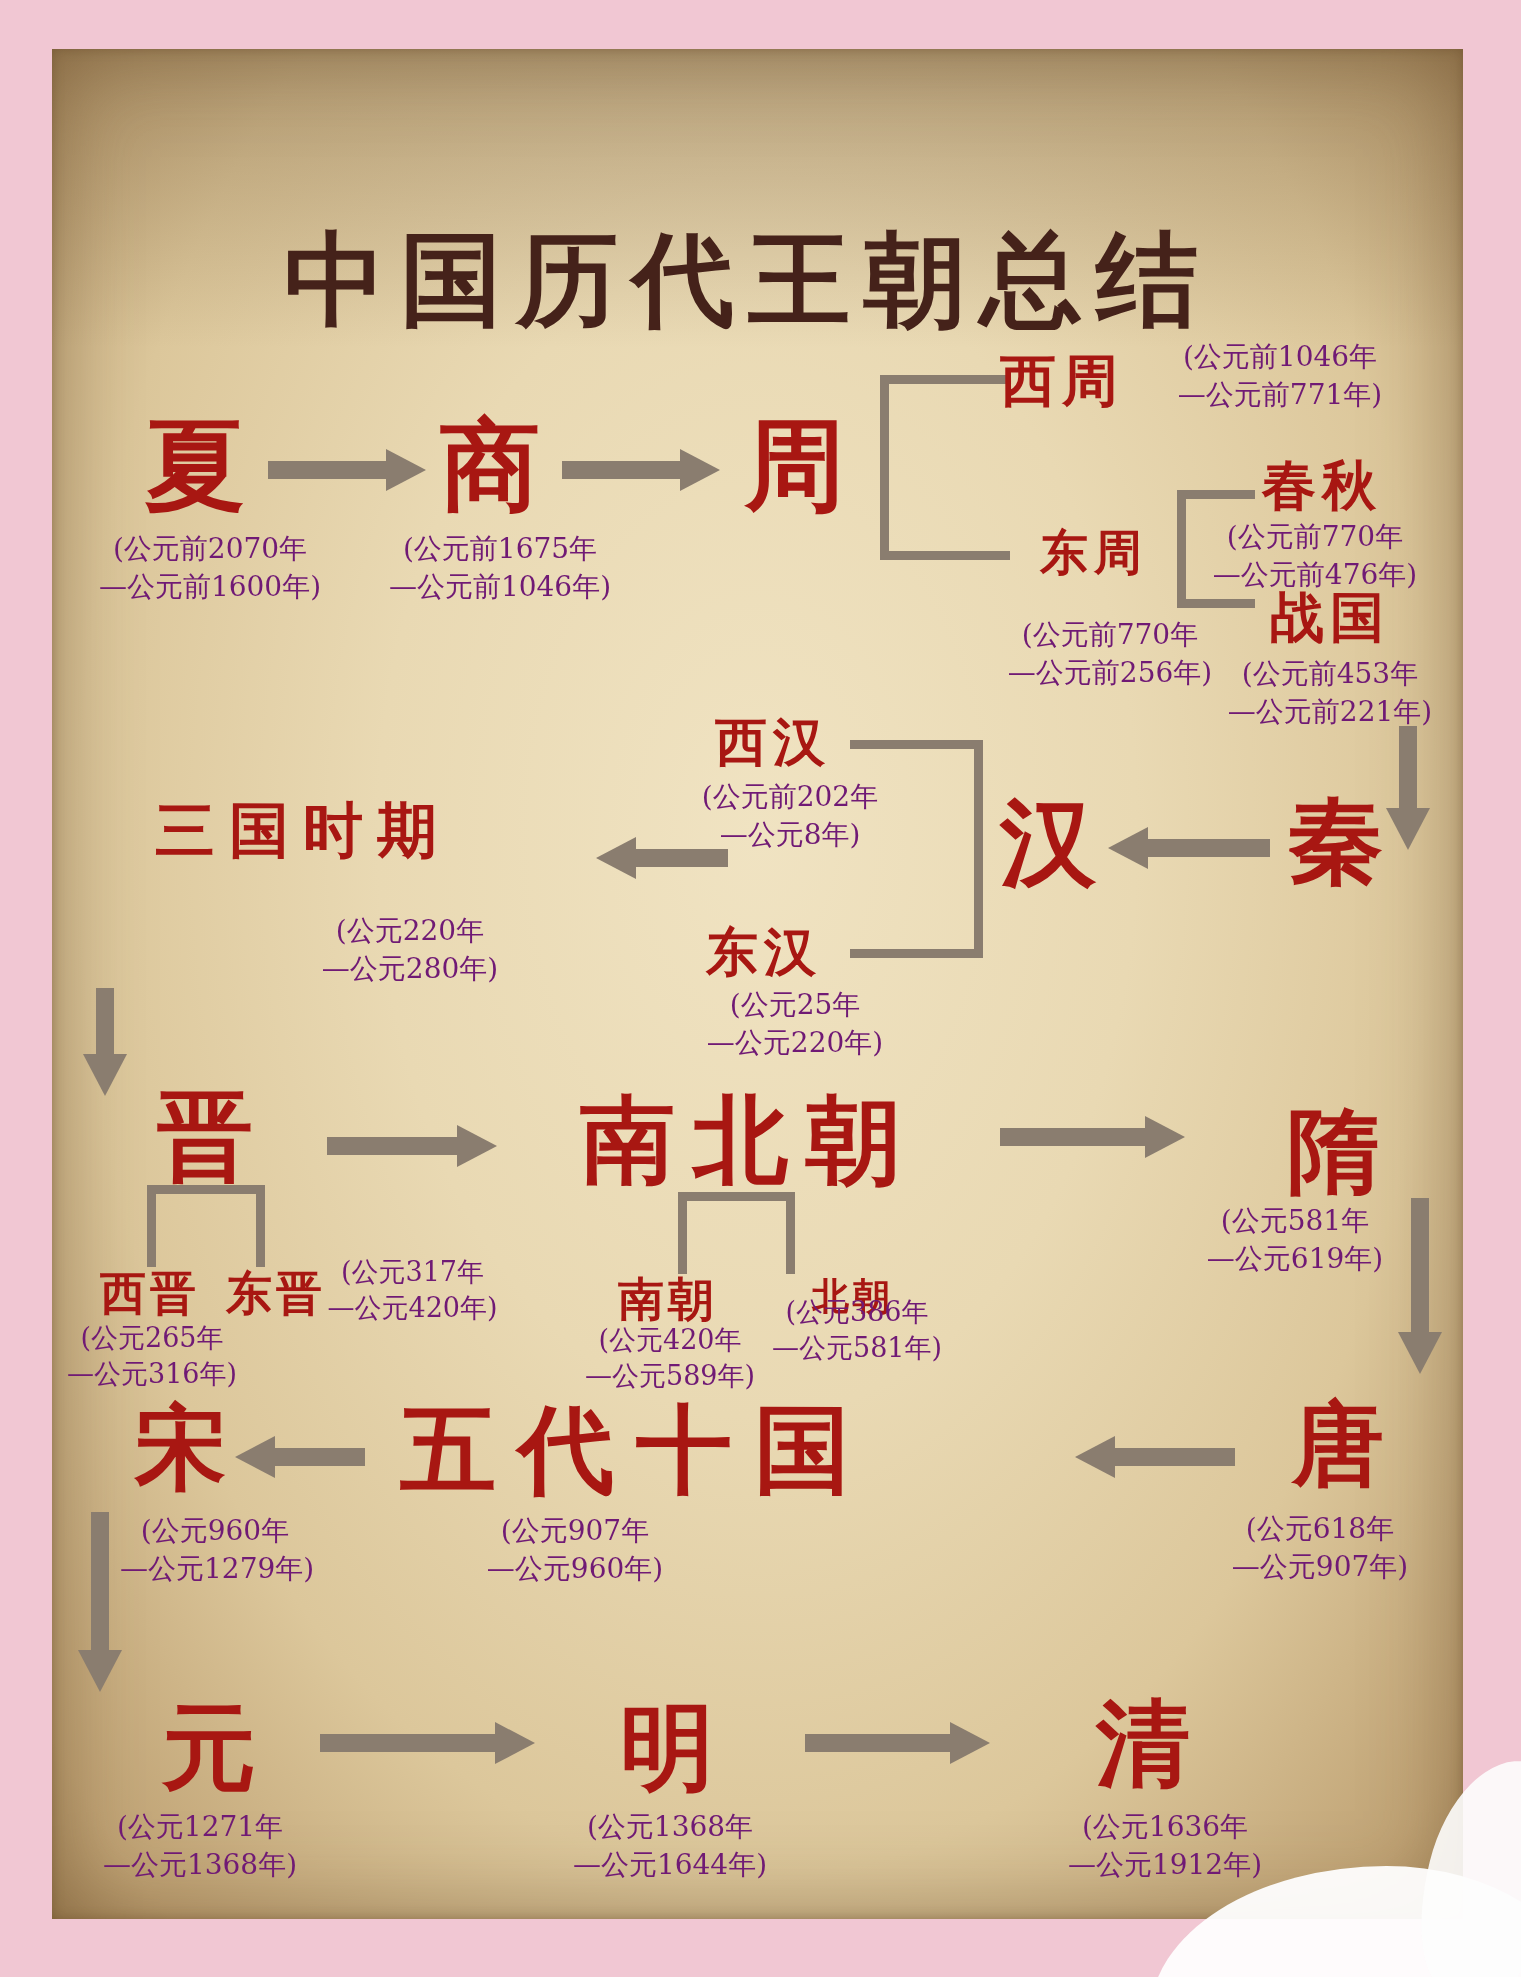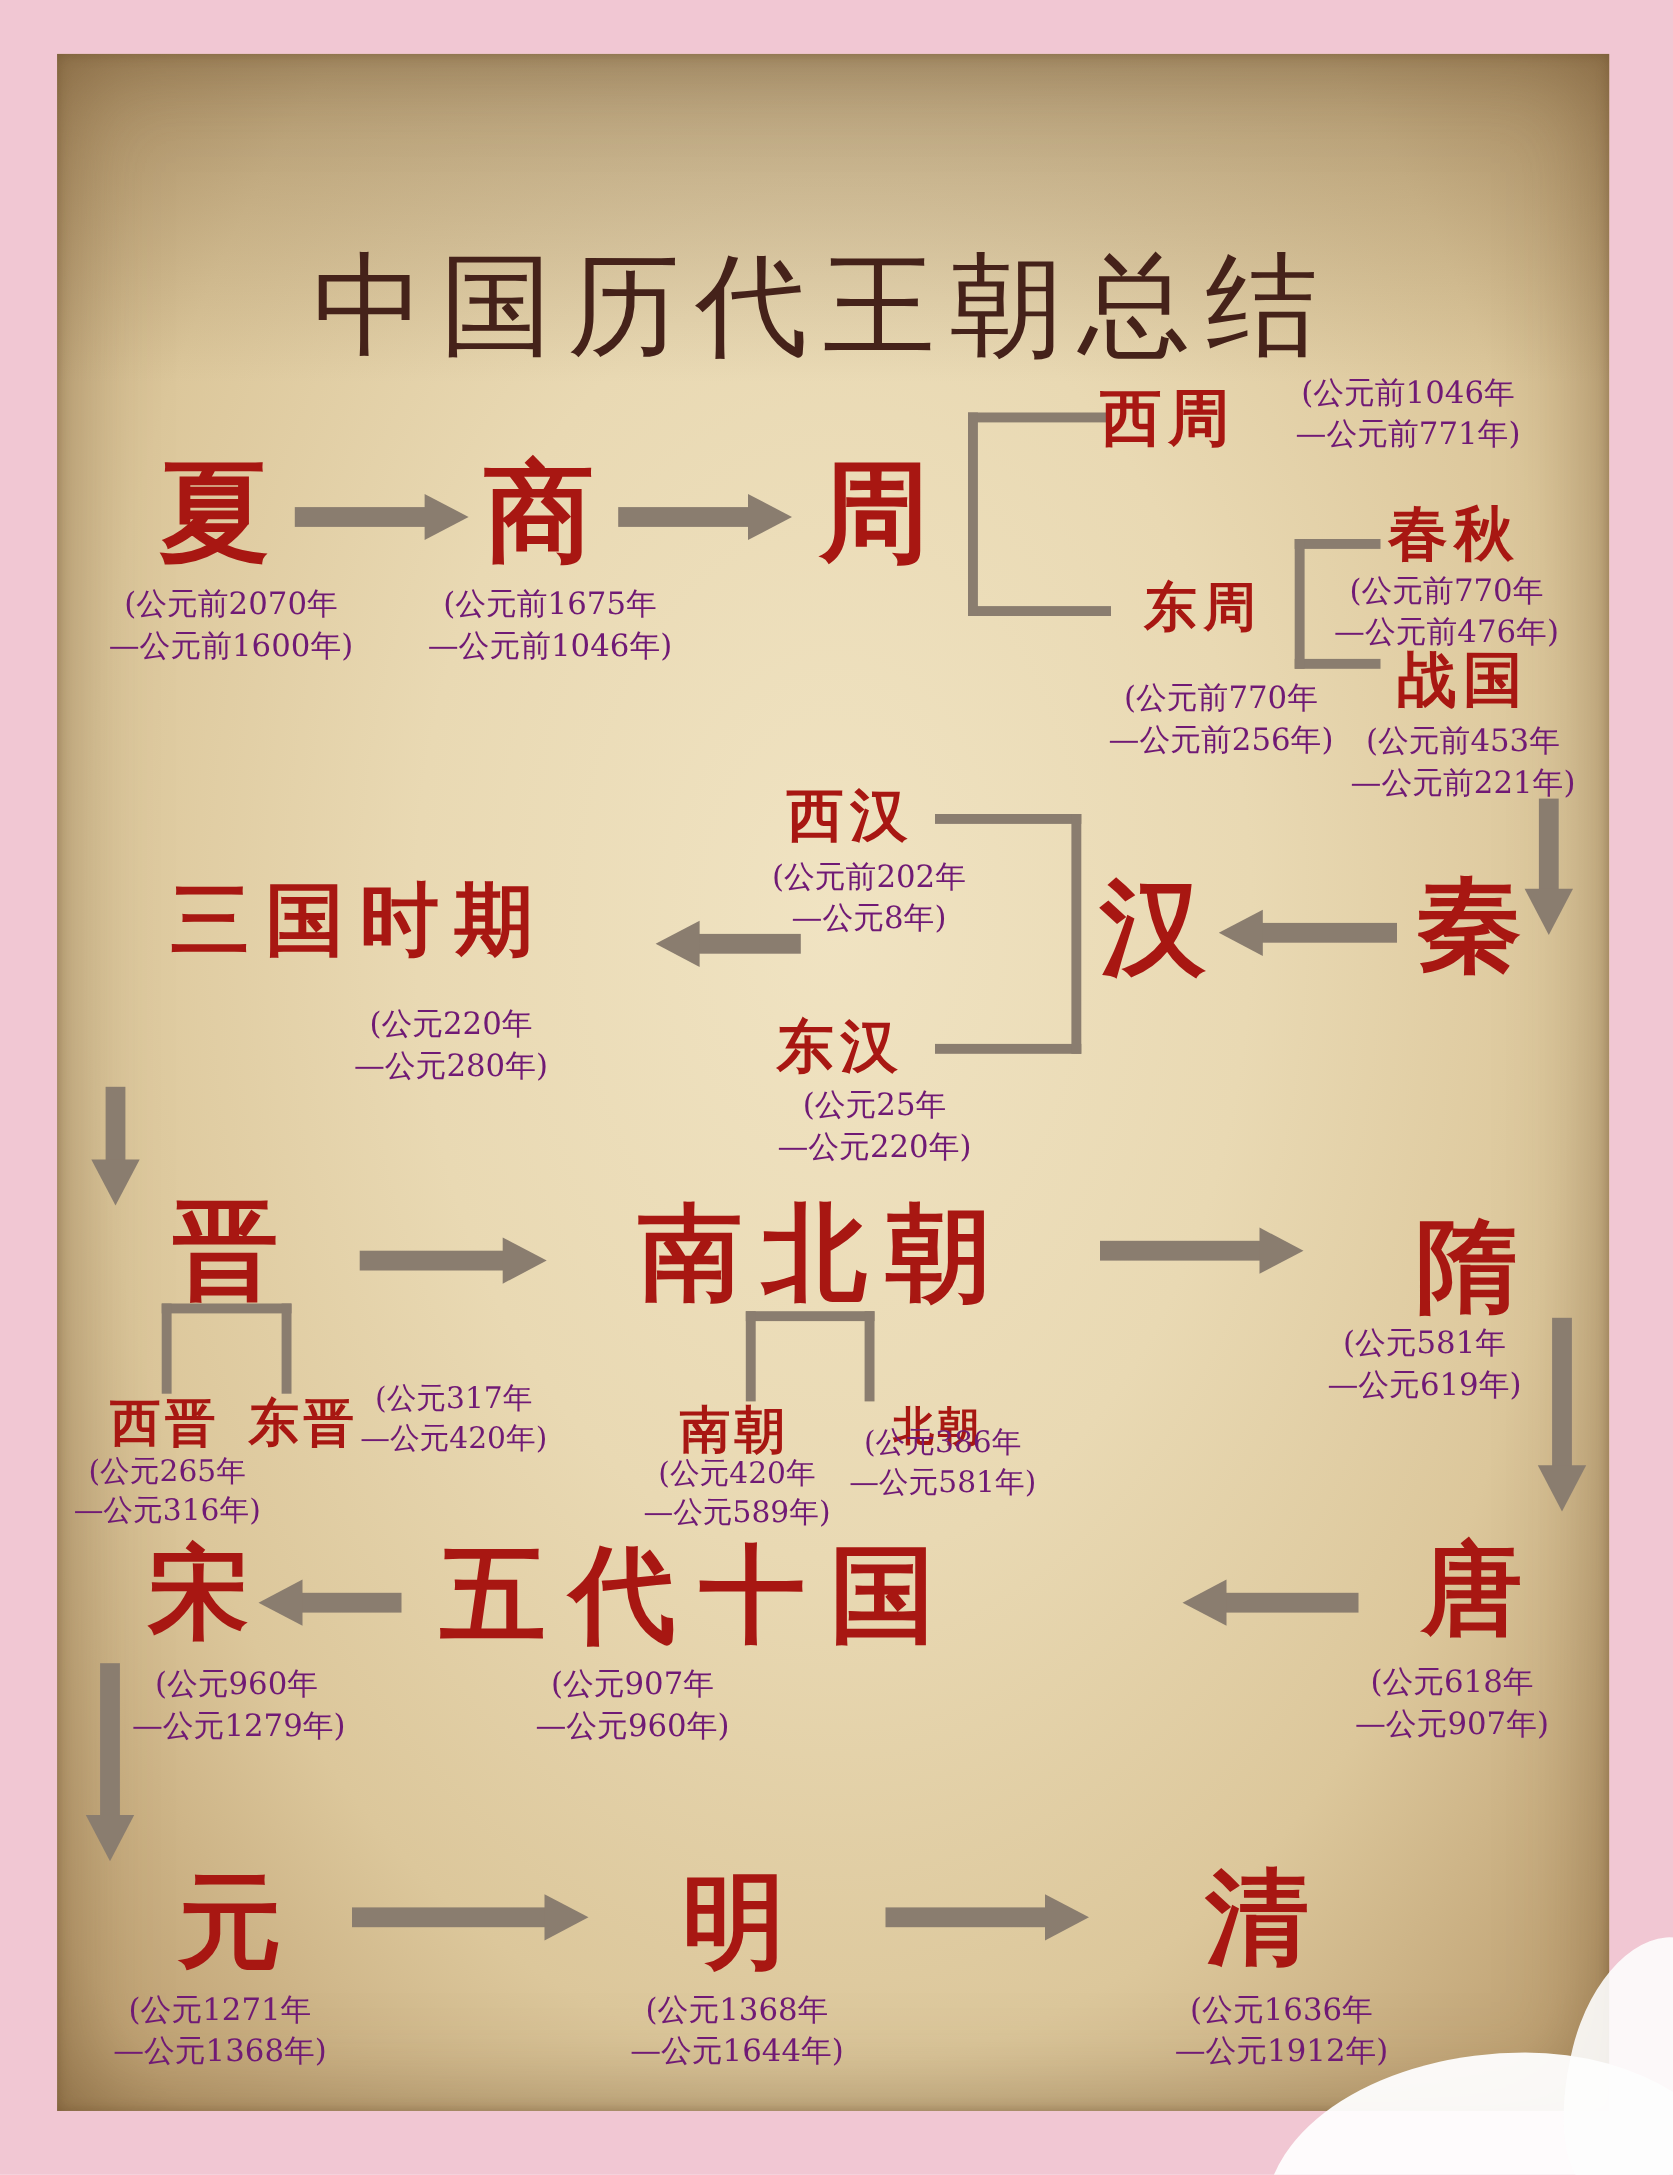--- a/index.html
+++ b/index.html
@@ -11,21 +11,21 @@
   }
   .paper {
     position: absolute; left: 52px; top: 49px; width: 1411px; height: 1870px;
     background:
       linear-gradient(180deg, rgba(110,80,45,.38) 0%, rgba(110,80,45,0) 16%),
       radial-gradient(ellipse at 50% 42%, #f0e3c2 0%, #e9d9b3 38%, #dcc79b 68%, #c0a375 92%, #ac8e61 100%);
     box-shadow: inset 0 0 90px rgba(100,70,35,.5), inset 0 0 12px rgba(100,70,35,.45);
   }
   .title {
     position: absolute; left: 284px; top: 228px;
-    font-size: 102px; font-weight: normal; letter-spacing: 14px;
+    font-size: 102px; font-weight: bold; letter-spacing: 14px;
     color: #45221a; white-space: nowrap; line-height: 1;
   }
   .dyn {
     position: absolute; color: #a81712; font-weight: bold;
     white-space: nowrap; line-height: 1;
   }
   .dates {
     position: absolute; color: #701a75; font-size: 28px; line-height: 1.34;
     text-align: center; font-weight: normal;
   }
@@ -118,21 +118,21 @@
   </div>
 
   <div class="dyn" style="left:706px;top:926px;font-size:52px;letter-spacing:6px">东汉</div>
   <div class="dates" style="left:680px;top:986px;width:230px">
     <span>(公元25年</span>
     <span>—公元220年)</span>
   </div>
 
   <div class="al" style="left:596px;top:837px;width:132px"></div>
 
-  <div class="dyn" style="left:155px;top:800px;font-size:72px;letter-spacing:14px">三国时期</div>
+  <div class="dyn" style="left:155px;top:800px;font-size:60px;letter-spacing:14px">三国时期</div>
   <div class="dates" style="left:280px;top:912px;width:260px">
     <span>(公元220年</span>
     <span>—公元280年)</span>
   </div>
 
   <div class="ad" style="left:83px;top:988px;height:108px"></div>
 
   <div class="dyn" style="left:157px;top:1088px;font-size:96px">晋</div>
   <div class="bk open-down" style="left:147px;top:1185px;width:118px;height:82px"></div>
 

